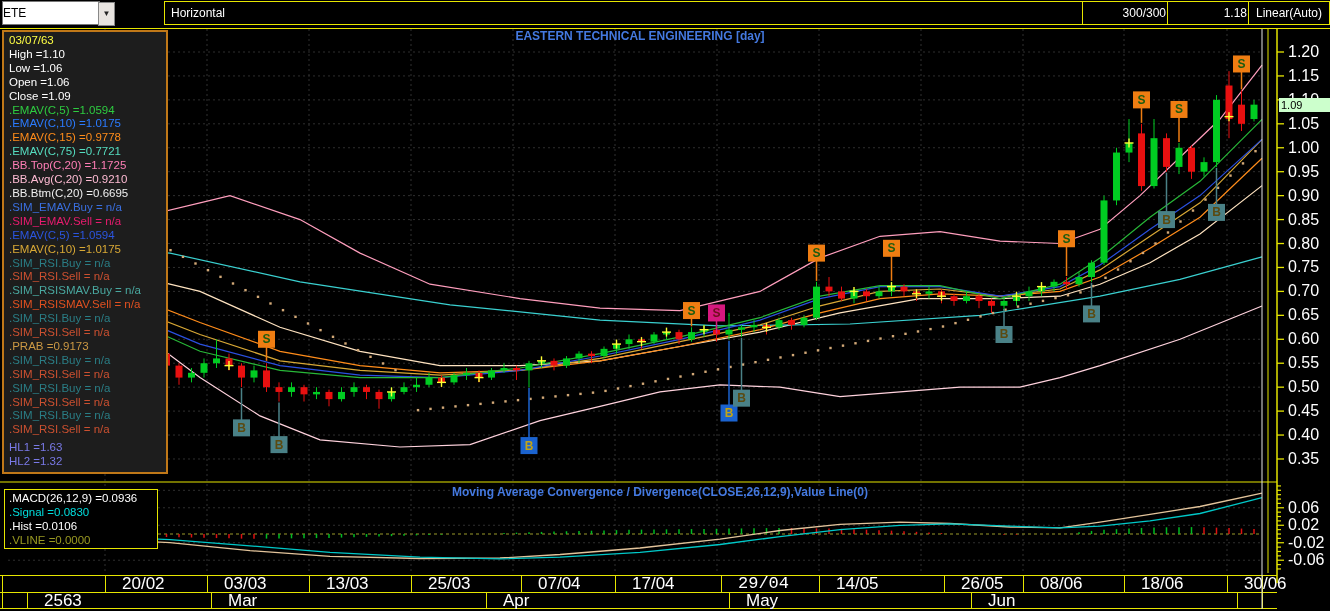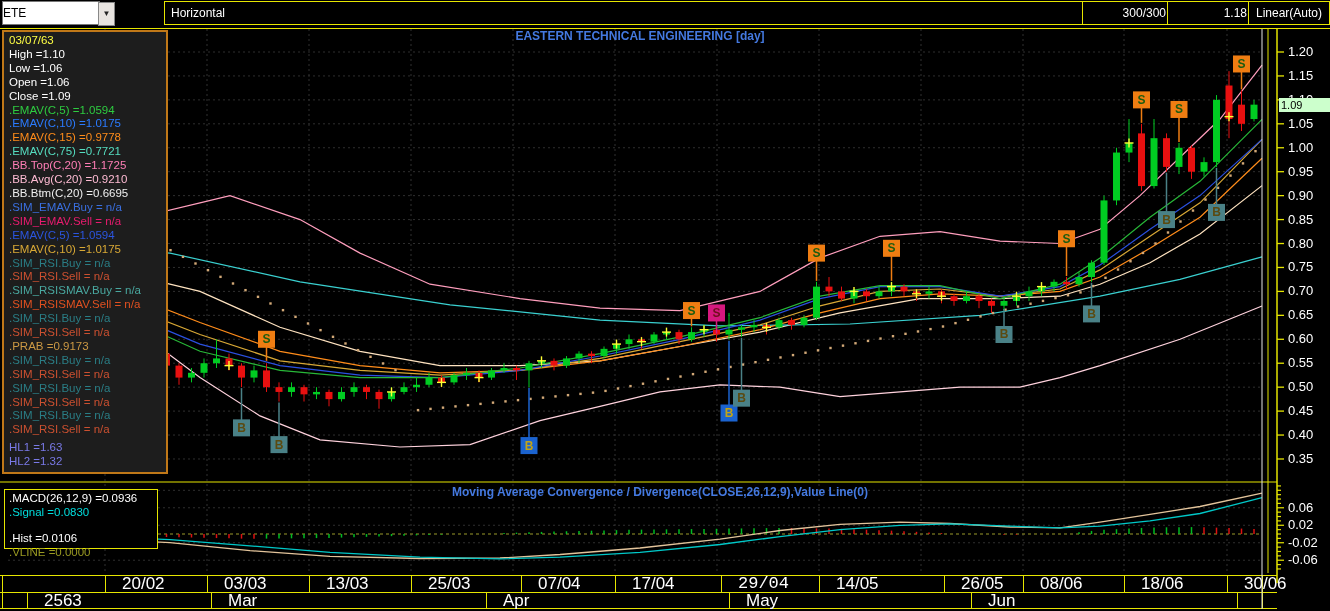--- a/index.html
+++ b/index.html
@@ -21,21 +21,21 @@
   .chart-title{color:#4479e0;font-size:12px;font-weight:bold;text-align:center;}
   
   #left-panel{left:2px;top:30px;width:166px;height:444px;background:#1d1d1d;
               border:2px solid #c07818;box-sizing:border-box;padding:2px 0 0 5px;z-index:5;}
   .ind-row{font-size:11.5px;line-height:13.9px;white-space:nowrap;}
   
   #macd-legend{left:4px;top:489px;width:154px;height:60px;background:#000;
                border:1px solid #e6e600;box-sizing:border-box;padding:1px 0 8px 4px;z-index:5;}
   .mleg-row{font-size:11.5px;line-height:14px;white-space:nowrap;}
   
-  .ylab{position:absolute;left:1288px;color:#fff;font-size:13px;line-height:14px;}
+  .ylab{position:absolute;left:1288px;color:#fff;font-size:16px;line-height:14px;}
   #price-highlight{left:1279px;width:51px;height:14px;background:#ccffcc;color:#000;
                    font-size:11px;line-height:14px;padding-left:2px;z-index:6;}
   
   .xrow{position:absolute;left:0;width:1277px;background:#000;box-sizing:border-box;}
   #xrow-dates{top:575px;height:18px;border-top:1px solid #e6e600;border-bottom:1px solid #e6e600;}
   #xrow-months{top:593px;height:16px;border-bottom:1px solid #e6e600;}
   .xcell{position:absolute;top:0;height:100%;border-left:1px solid #e6e600;color:#fff;
          font-size:17px;line-height:16px;padding-left:16px;box-sizing:border-box;white-space:nowrap;}
   svg text{font-family:"Liberation Sans",sans-serif;}
 </style>
@@ -645,21 +645,21 @@
     <div class="ind-row" style="color: rgb(204, 80, 48);">.SIM_RSI.Sell   = n/a</div>
     <div class="ind-row" style="color: rgb(42, 125, 133);">.SIM_RSI.Buy   = n/a</div>
     <div class="ind-row" style="color: rgb(204, 80, 48);">.SIM_RSI.Sell   = n/a</div>
     <div class="ind-row" style="color: rgb(122, 122, 232); margin-top: 4px;">HL1 =1.63</div>
     <div class="ind-row" style="color: rgb(122, 122, 232);">HL2 =1.32</div>
   </div>
 
 <div id="macd-legend" class="abs">
     <div class="mleg-row" style="color: rgb(255, 255, 255);">.MACD(26,12,9)   =0.0936</div>
     <div class="mleg-row" style="color: rgb(0, 221, 221);">.Signal  =0.0830</div>
-    <div class="mleg-row" style="color: rgb(255, 255, 255); margin-top: 12px;">.Hist  =0.0106</div>
+    <div class="mleg-row" style="color: rgb(255, 255, 255);">.Hist  =0.0106</div>
     <div class="mleg-row" style="color: rgb(153, 153, 34);">.VLINE   =0.0000</div>
   </div>
 
 <div id="price-labels" class="abs" style="left:0;top:0;z-index:4;">
     <div class="ylab" style="top: 45px;">1.20</div>
     <div class="ylab" style="top: 68.94px;">1.15</div>
     <div class="ylab" style="top: 92.88px;">1.10</div>
     <div class="ylab" style="top: 116.82px;">1.05</div>
     <div class="ylab" style="top: 140.76px;">1.00</div>
     <div class="ylab" style="top: 164.7px;">0.95</div>

